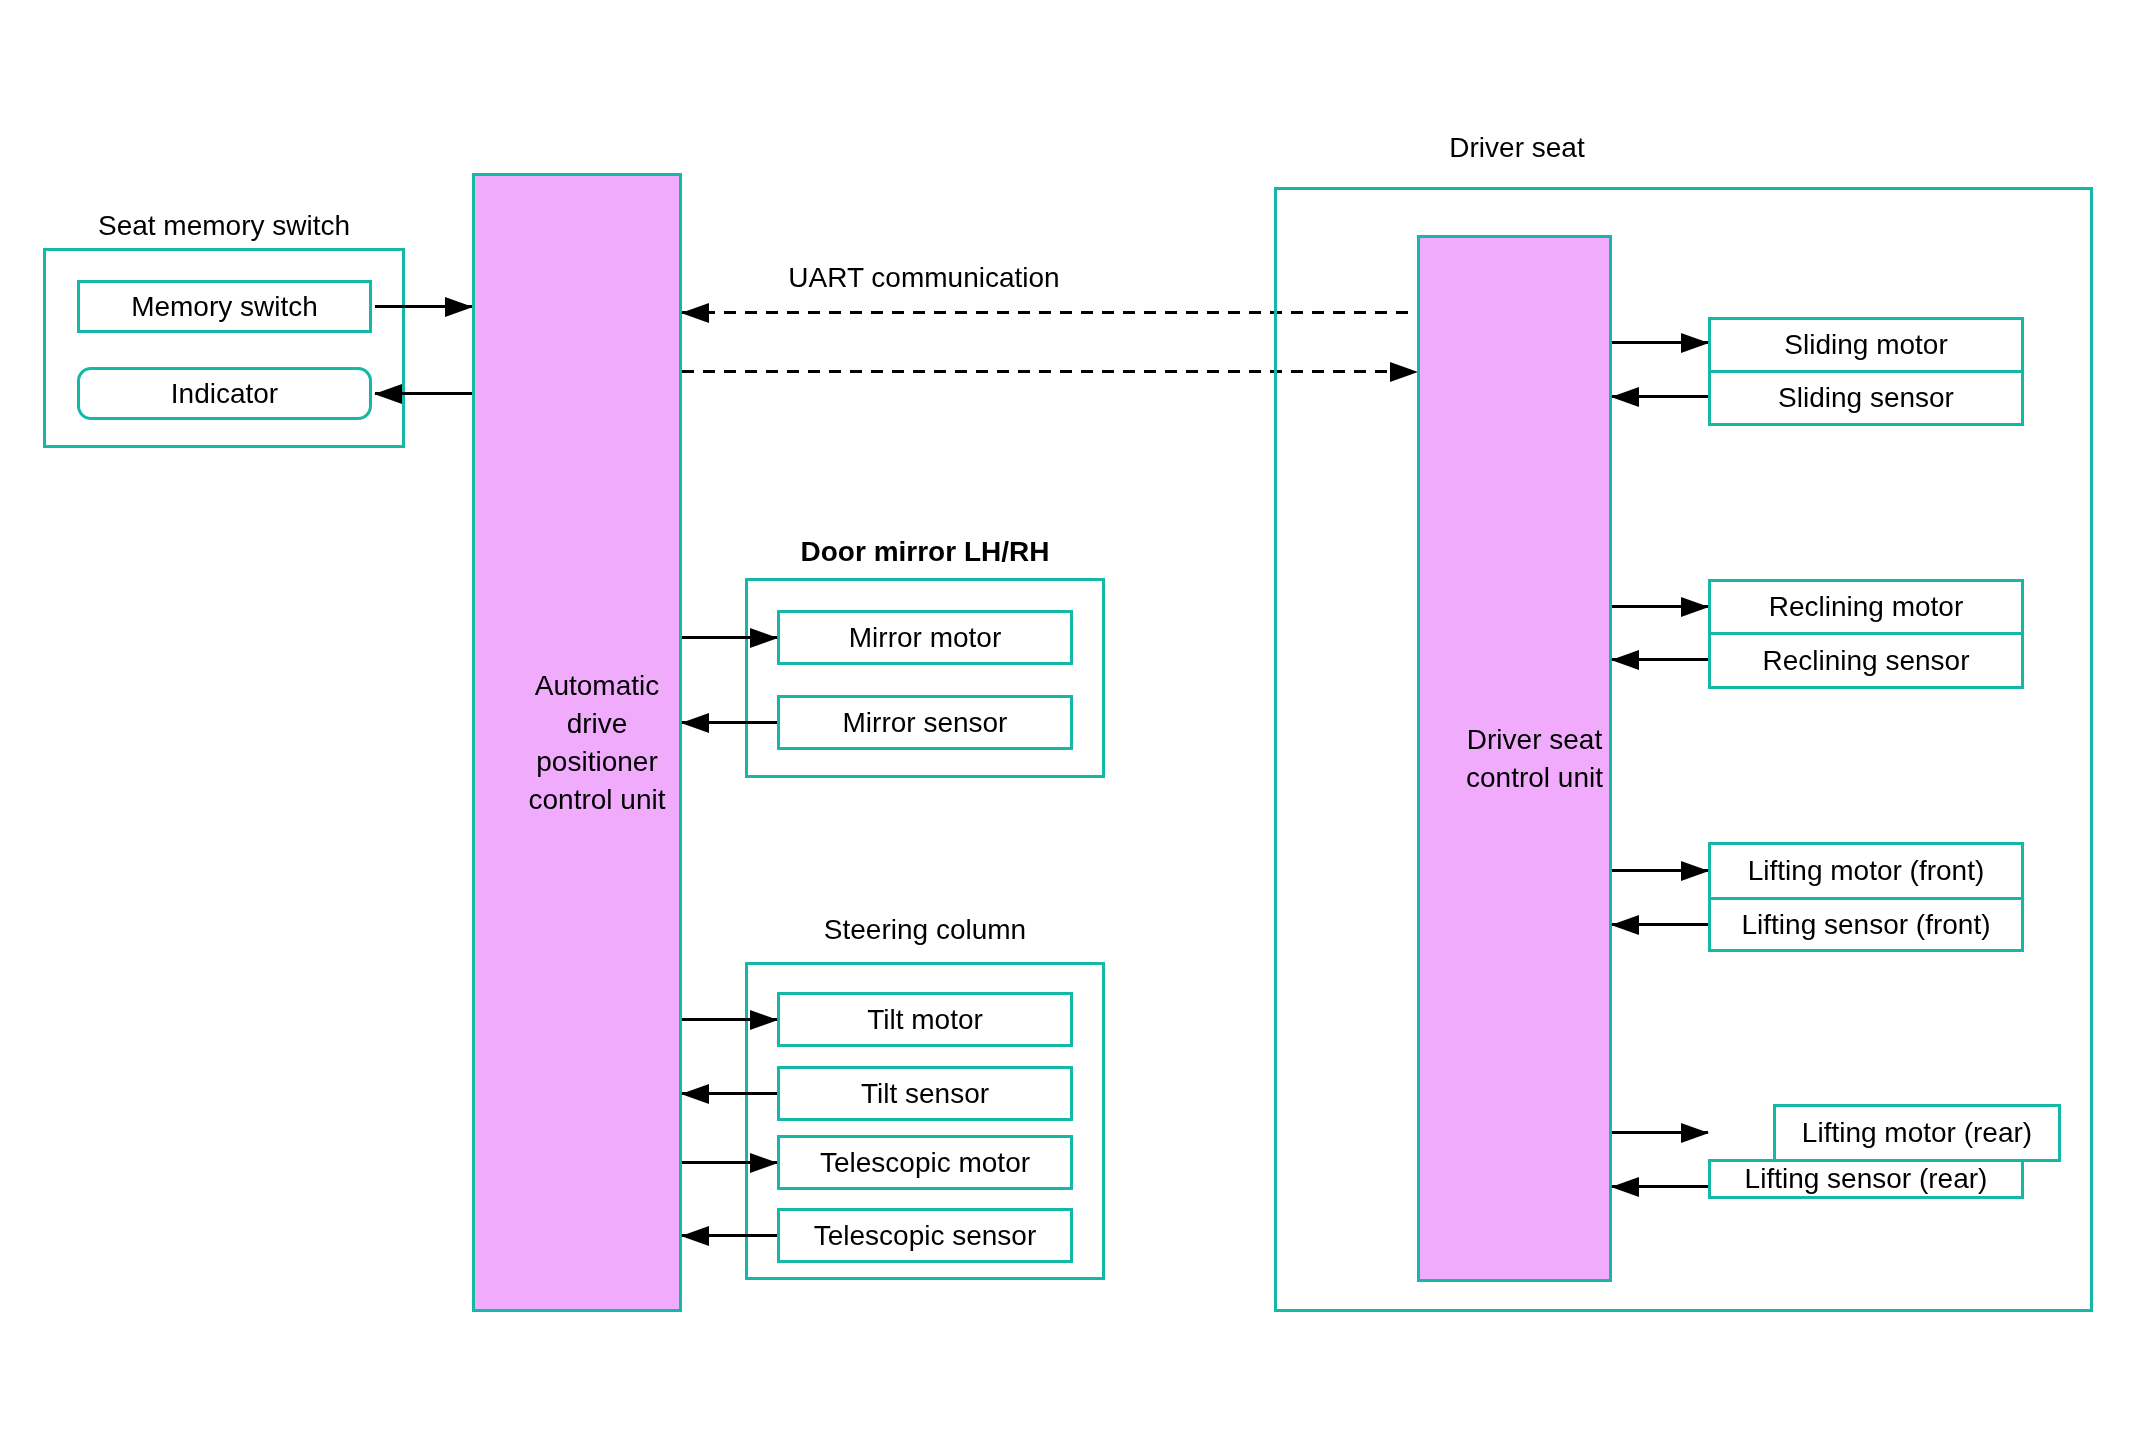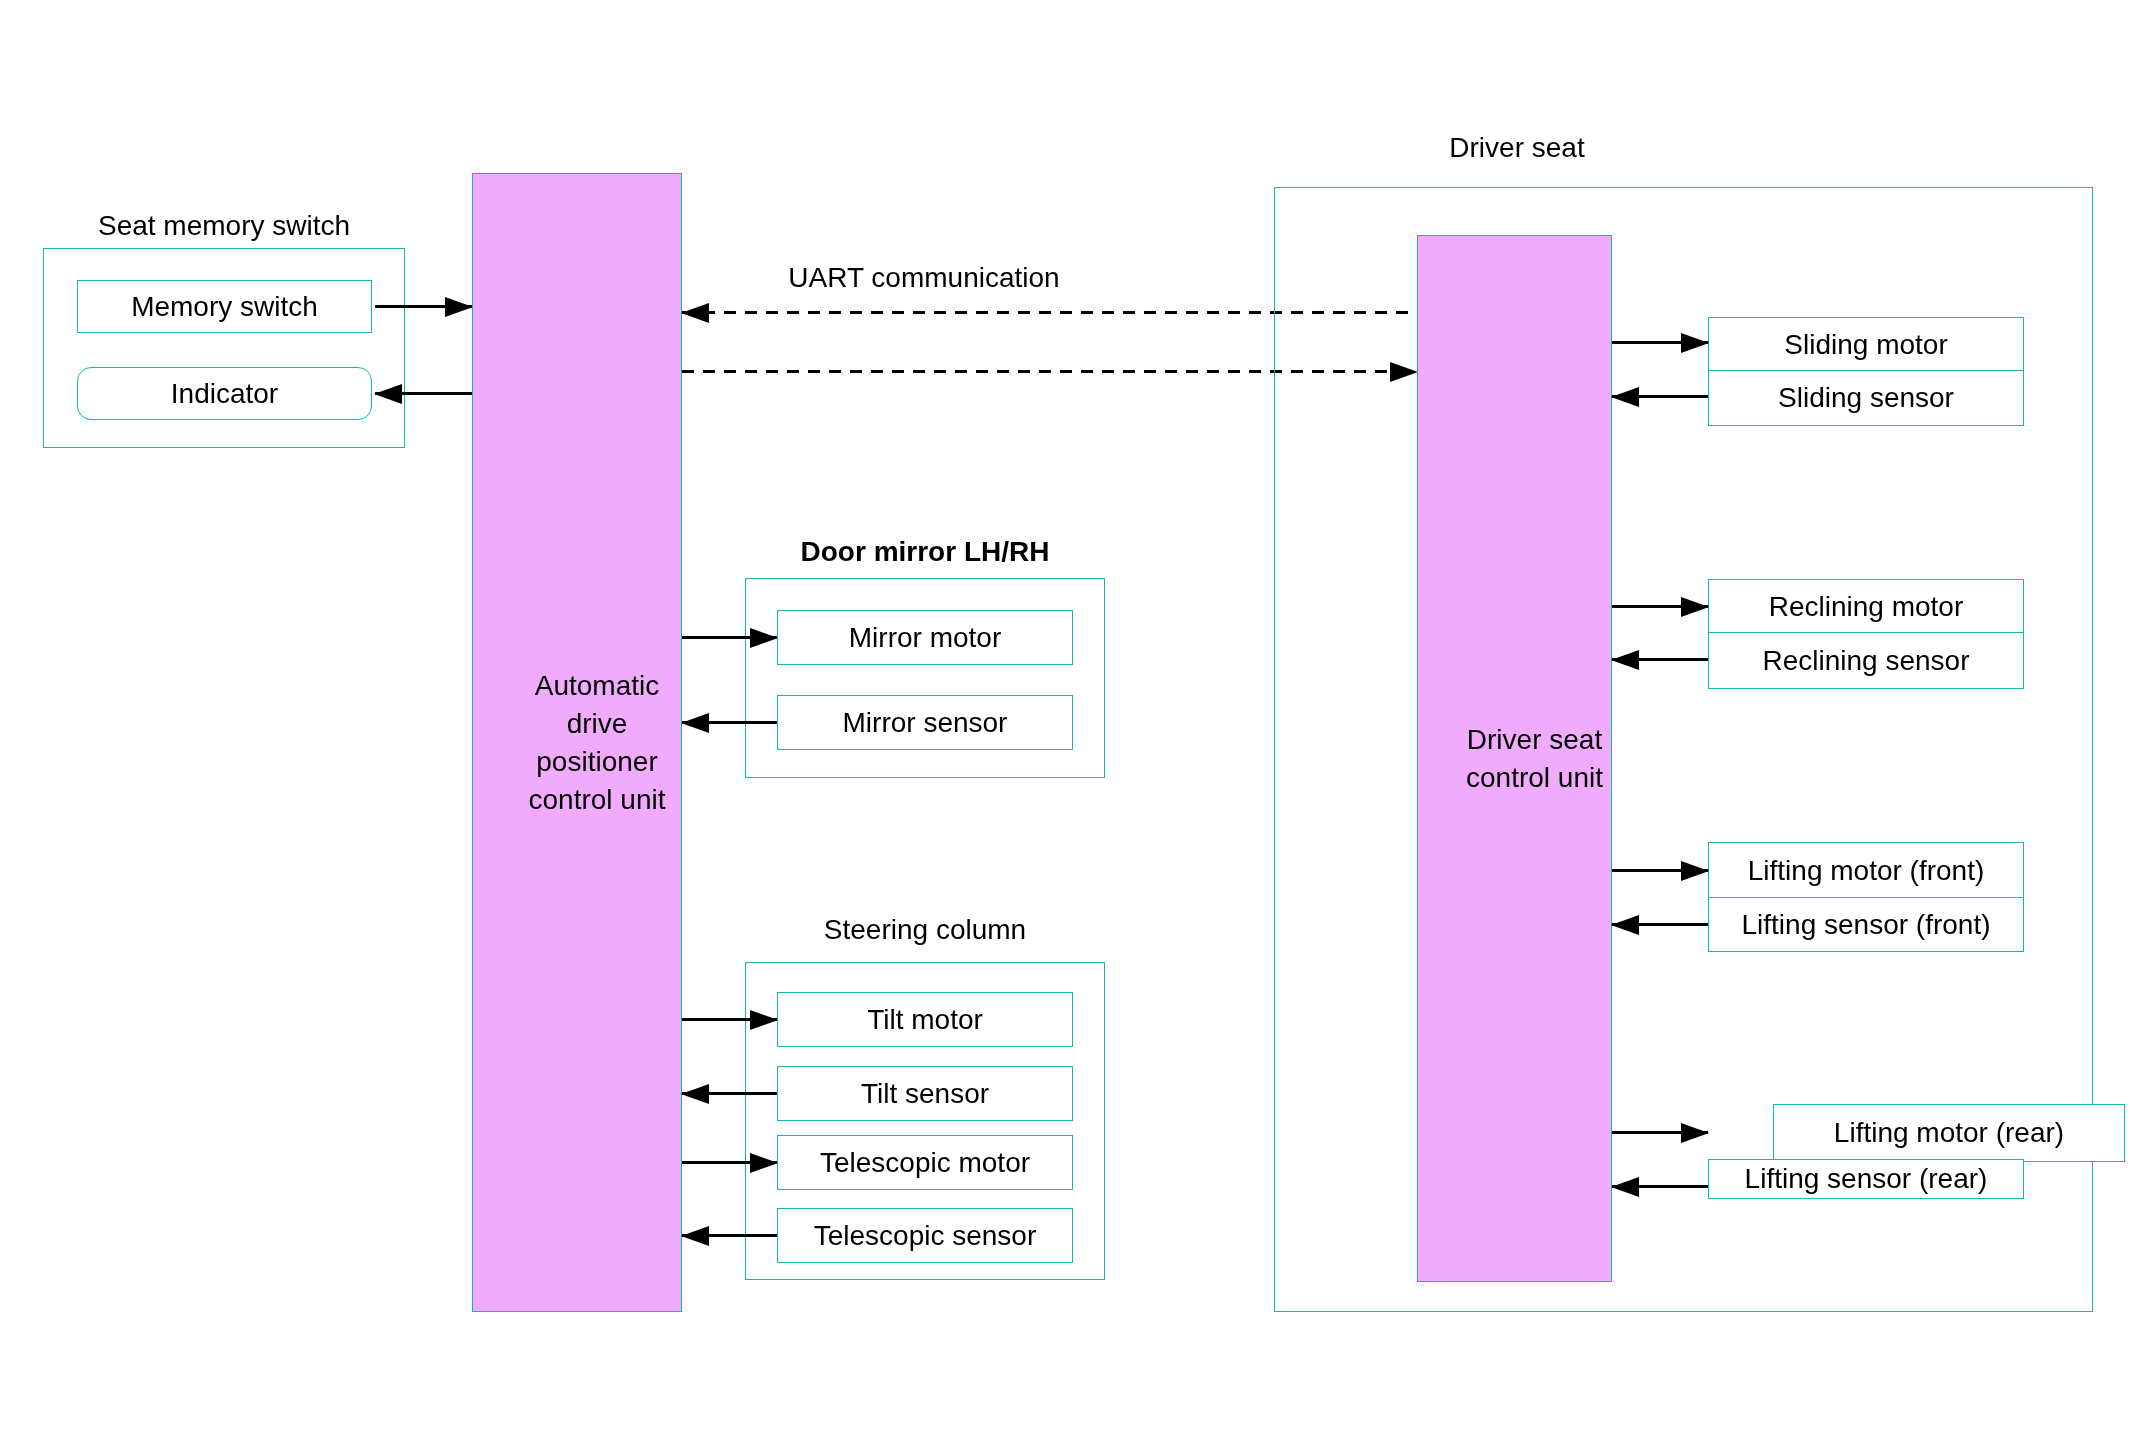--- a/index.html
+++ b/index.html
@@ -1,20 +1,20 @@
 <!DOCTYPE html>
 <html><head>
 <meta charset="utf-8">
 <style>
   html,body{margin:0;padding:0;background:#ffffff;}
   .canvas{
     position:relative;width:2130px;height:1445px;background:#ffffff;
     font-family:"Liberation Sans",sans-serif;color:#000;overflow:hidden;
   }
-  .box{position:absolute;box-sizing:border-box;border:1px solid #14b8a6;background:transparent;}
+  .box{position:absolute;box-sizing:border-box;border:3px solid #14b8a6;background:transparent;}
   .cell{display:flex;align-items:center;justify-content:center;font-size:28px;white-space:nowrap;background:#fff;}
   .tall{display:flex;align-items:center;justify-content:center;font-size:28px;text-align:center;
         white-space:pre-line;line-height:38px;background:#f0abfc;padding-left:40px;}
   .title{position:absolute;font-size:28px;text-align:center;white-space:nowrap;}
   .arrow{position:absolute;height:3px;background:#000;}
   .dashed{position:absolute;height:3px;background:repeating-linear-gradient(to right,#000 0 12px,transparent 12px 21px);}
   .arrow.right::after,.dashed.right::after{
     content:"";position:absolute;right:-1px;top:50%;margin-top:-10px;width:0;height:0;
     border-left:28px solid #000;border-top:10px solid transparent;border-bottom:10px solid transparent;}
   .arrow.left::before,.dashed.left::before{
@@ -73,18 +73,18 @@
   <div class="box cell" style="left:1708px;top:579px;width:316px;height:56px;">Reclining motor</div>
   <div class="box cell" style="left:1708px;top:632px;width:316px;height:57px;">Reclining sensor</div>
   <div class="arrow right" style="left:1612px;top:605px;width:96px;"></div>
   <div class="arrow left" style="left:1612px;top:658px;width:96px;"></div>
 
   <div class="box cell" style="left:1708px;top:842px;width:316px;height:58px;">Lifting motor (front)</div>
   <div class="box cell" style="left:1708px;top:897px;width:316px;height:55px;">Lifting sensor (front)</div>
   <div class="arrow right" style="left:1612px;top:869px;width:96px;"></div>
   <div class="arrow left" style="left:1612px;top:923px;width:96px;"></div>
 
-  <div class="box cell" style="left:1773px;top:1104px;width:352px;height:58px;">Lifting motor (rear)</div>
+  <div class="box cell" style="left:1773px;top:1104px;width:288px;height:58px;">Lifting motor (rear)</div>
   <div class="box cell" style="left:1708px;top:1159px;width:316px;height:40px;">Lifting sensor (rear)</div>
   <div class="arrow right" style="left:1612px;top:1131px;width:96px;"></div>
   <div class="arrow left" style="left:1612px;top:1185px;width:96px;"></div>
 
 </div>
 
 </body></html>

